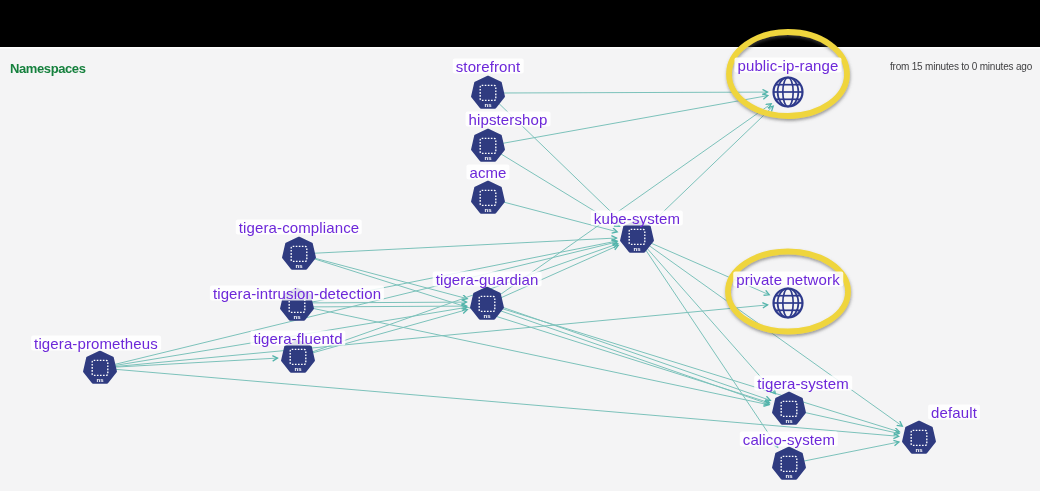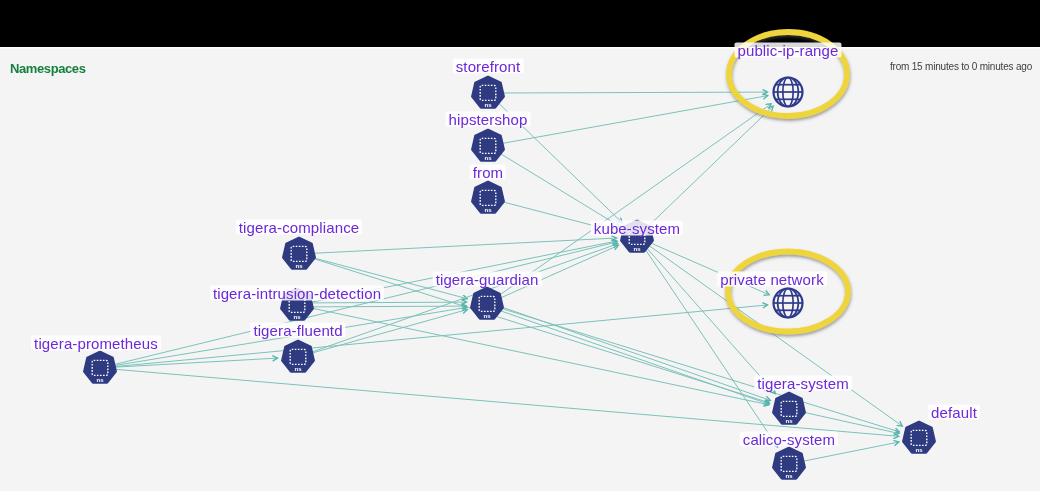--- a/index.html
+++ b/index.html
@@ -126,26 +126,26 @@
 <g transform="translate(788,303)" fill="none" stroke="#2e3a8c">
 <circle r="14.5" stroke-width="2.2"></circle>
 <ellipse rx="5.2" ry="14.5" stroke-width="1.7"></ellipse>
 <ellipse rx="10.4" ry="14.5" stroke-width="1.7"></ellipse>
 <line x1="-12.4" y1="-7.3" x2="12.4" y2="-7.3" stroke-width="1.7"></line>
 <line x1="-14.5" y1="0" x2="14.5" y2="0" stroke-width="1.7"></line>
 <line x1="-12.4" y1="7.3" x2="12.4" y2="7.3" stroke-width="1.7"></line>
 </g>
 </svg>
 <div class="lbl" style="left:488px;top:66px">storefront</div>
-<div class="lbl" style="left:488px;top:119px">hipstershop</div>
-<div class="lbl" style="left:488px;top:171.5px">from</div>
-<div class="lbl" style="left:788px;top:50px">public-ip-range</div>
-<div class="lbl" style="left:637px;top:228px">kube-system</div>
+<div class="lbl" style="left:508px;top:119px">hipstershop</div>
+<div class="lbl" style="left:488px;top:171.5px">acme</div>
+<div class="lbl" style="left:788px;top:65px">public-ip-range</div>
+<div class="lbl" style="left:637px;top:218px">kube-system</div>
 <div class="lbl" style="left:299px;top:227px">tigera-compliance</div>
 <div class="lbl" style="left:297px;top:293px">tigera-intrusion-detection</div>
 <div class="lbl" style="left:487px;top:279px">tigera-guardian</div>
-<div class="lbl" style="left:772px;top:278.5px">private network</div>
-<div class="lbl" style="left:298px;top:330px">tigera-fluentd</div>
+<div class="lbl" style="left:788px;top:278.5px">private network</div>
+<div class="lbl" style="left:298px;top:338px">tigera-fluentd</div>
 <div class="lbl" style="left:96px;top:343px">tigera-prometheus</div>
 <div class="lbl" style="left:803px;top:382.5px">tigera-system</div>
 <div class="lbl" style="left:954px;top:412px">default</div>
 <div class="lbl" style="left:789px;top:439px">calico-system</div>
 <div class="nstitle">Namespaces</div>
 <div class="time">from 15 minutes to 0 minutes ago</div>
 </body></html>

